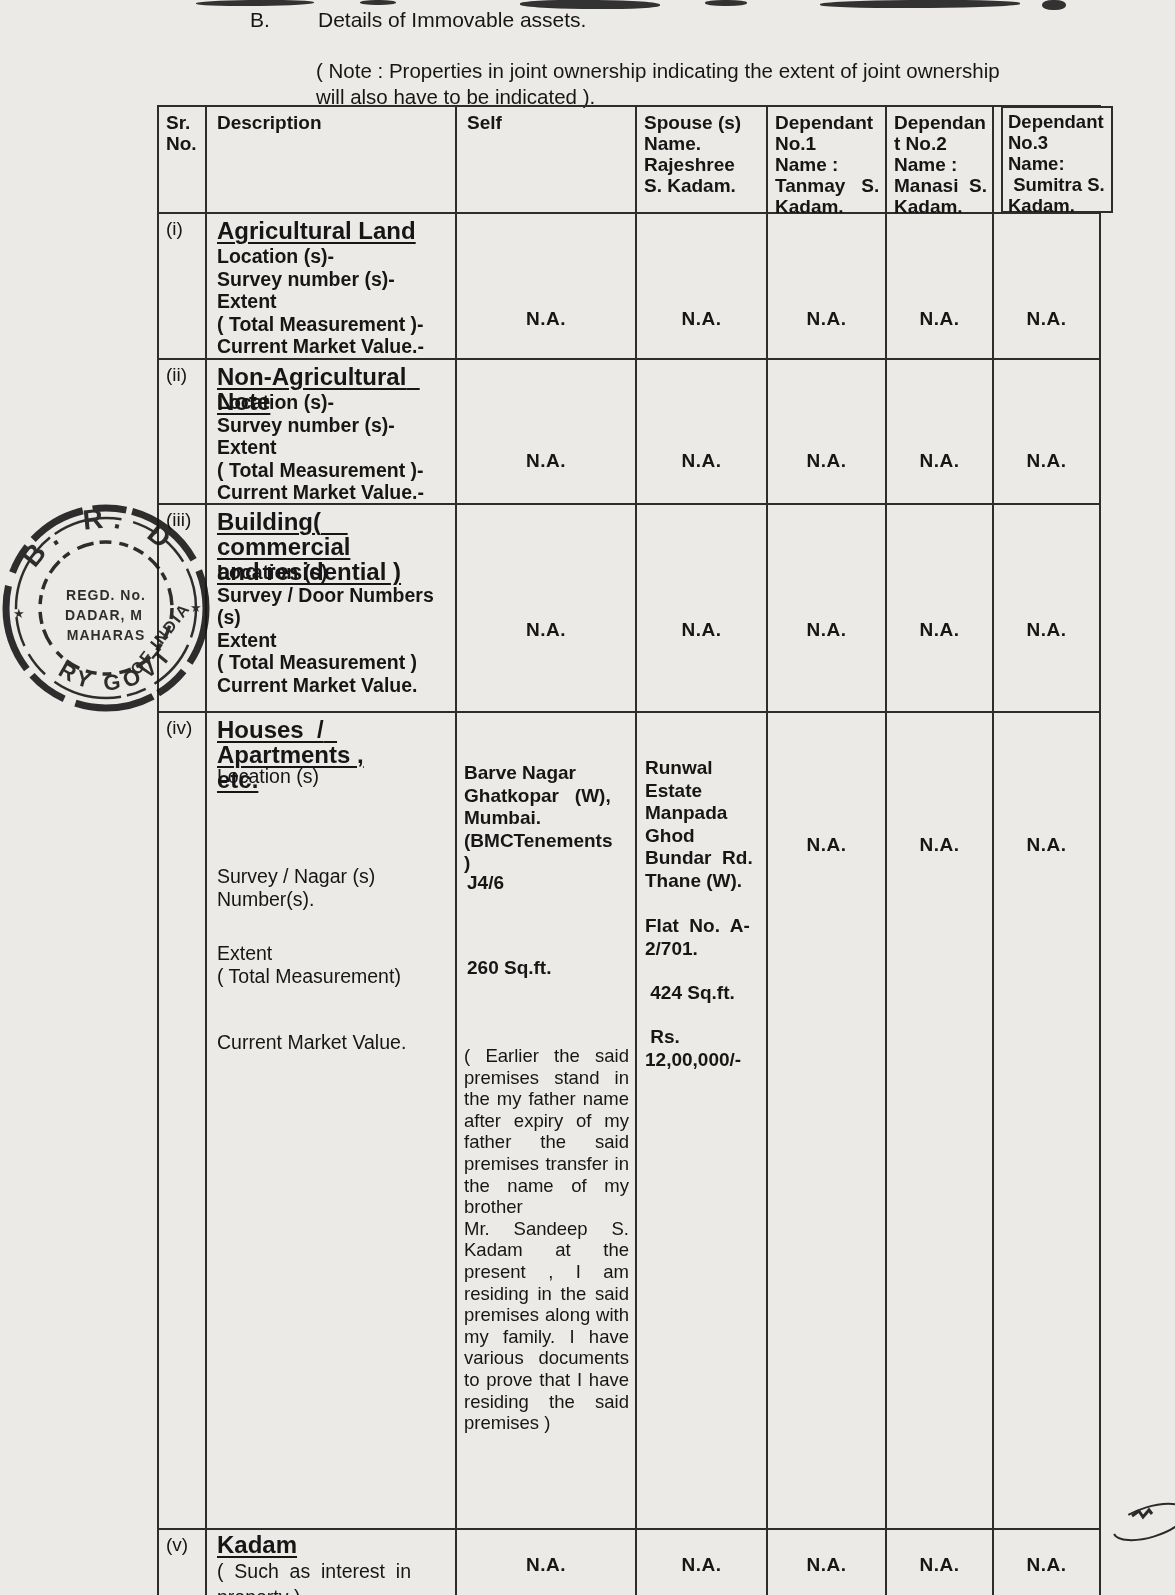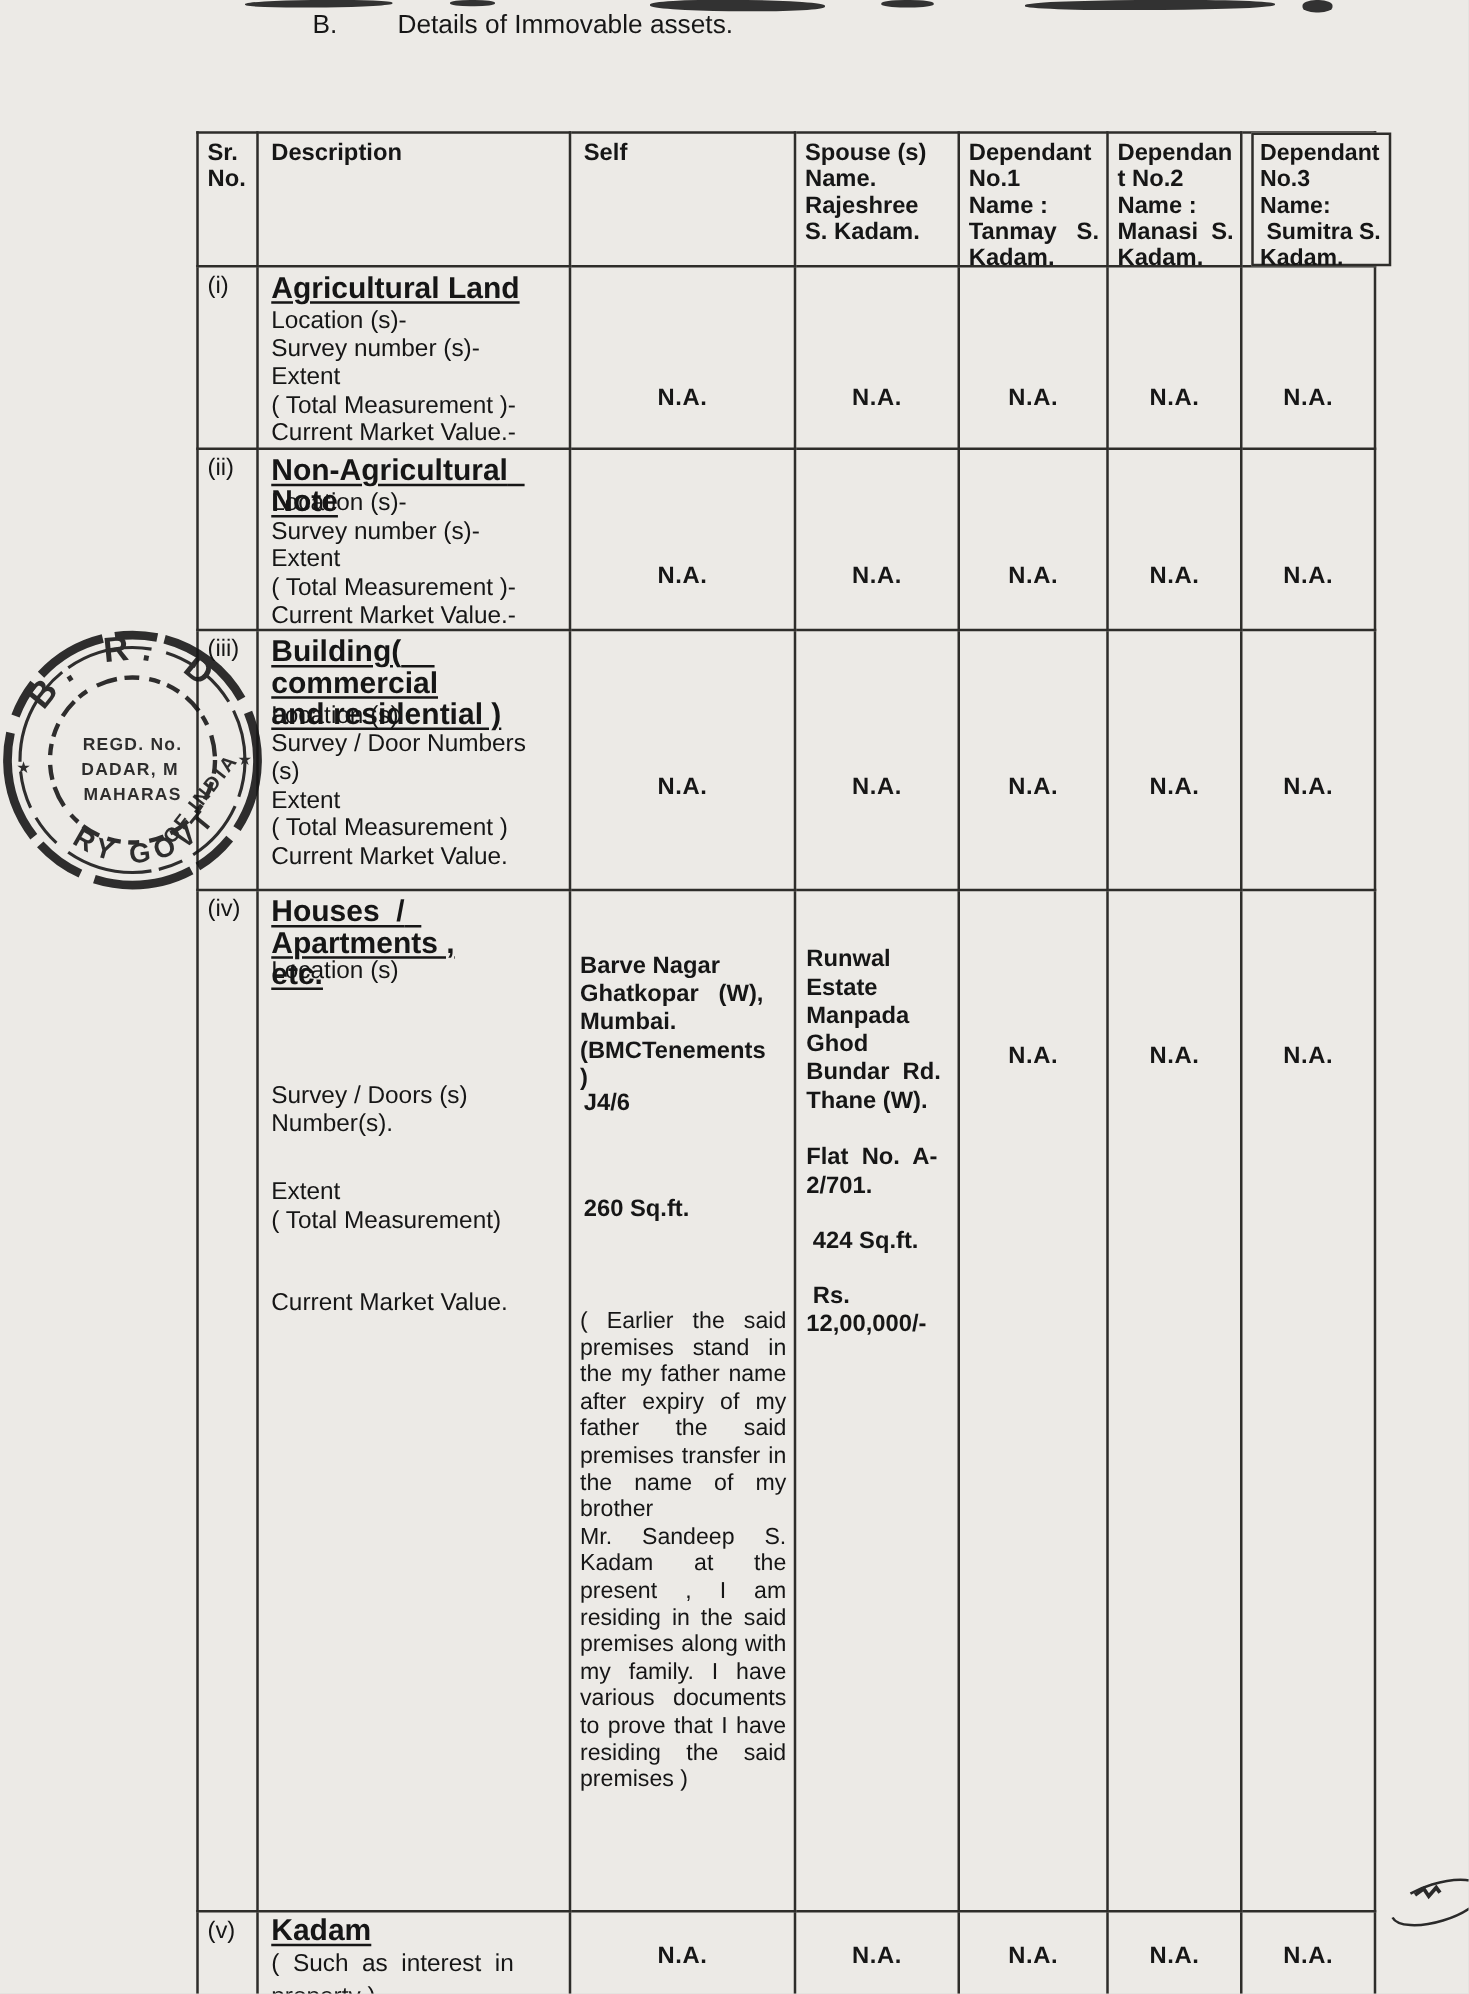--- a/index.html
+++ b/index.html
@@ -21,21 +21,21 @@
   }
   table.assets th, table.assets td {
     border:2px solid #2e2d2a; position:relative; vertical-align:top;
     background:transparent; font-weight:normal; text-align:left;
   }
   .hblk { position:absolute; top:5px; left:7px; right:3px; font-weight:bold; font-size:19px; line-height:21px; }
   .blk  { position:absolute; left:10px; right:6px; }
   .sr-label { position:absolute; left:7px; top:4px; font-size:19px; }
   .row-title { font-weight:bold; font-size:24px; line-height:25px;
     text-decoration:underline; text-decoration-thickness:2px; text-underline-offset:3px; }
-  .desc-lines { font-size:19.5px; line-height:22.5px; }
+  .desc-lines { font-size:19.5px; line-height:22.5px;font-weight:bold; }
   .na { position:absolute; left:0; right:0; text-align:center; font-weight:bold; letter-spacing:.5px; font-size:19px; }
   .bold-val { font-weight:bold; font-size:19px; line-height:22.5px; }
   .note-val { font-size:18.5px; line-height:21.6px; text-align:justify; }
   .sub-lbl { font-size:19.5px; line-height:23px; }
   .others-sub { font-size:19.5px; line-height:26px; }
   
   .dep3-box {
     position:absolute; left:1001px; top:106px; width:112px; height:107px;
     border:2px solid #2e2d2a; background:#eceae6; padding:3px 5px;
     font-weight:bold; font-size:18.5px; line-height:21px; z-index:3;
@@ -52,20 +52,22 @@
 
   <div class="smudge" style="left:196px;top:0;width:118px;height:6px;transform:rotate(-.5deg)"></div>
   <div class="smudge" style="left:360px;top:0;width:36px;height:5px"></div>
   <div class="smudge" style="left:520px;top:0;width:140px;height:9px;transform:rotate(.4deg)"></div>
   <div class="smudge" style="left:705px;top:0;width:42px;height:6px"></div>
   <div class="smudge" style="left:820px;top:0;width:200px;height:8px;transform:rotate(-.3deg)"></div>
   <div class="smudge" style="left:1042px;top:0;width:24px;height:10px"></div>
 
   <div class="sec-label">B.</div>
   <div class="sec-title">Details of Immovable assets.</div>
+  <div class="note pre">( Note : Properties in joint ownership indicating the extent of joint ownership
+will also have to be indicated ).</div>
 
   <table class="assets">
     <colgroup>
       <col style="width:48px">
         <col style="width:250px">
         <col style="width:180px">
       <col style="width:131px">
         <col style="width:119px">
         <col style="width:107px">
         <col style="width:107px">
@@ -195,21 +197,21 @@
     </tr>
 
     <tr style="height:817px">
       <td>
             <div class="sr-label">(iv)</div>
           </td>
       <td>
         <div class="blk row-title pre" style="top:4px">Houses  /  Apartments ,
 etc.</div>
         <div class="blk sub-lbl" style="top:52px">Location (s)</div>
-        <div class="blk sub-lbl pre" style="top:152px">Survey / Doors (s)
+        <div class="blk sub-lbl pre" style="top:152px">Survey / Nagar (s)
 Number(s).</div>
         <div class="blk sub-lbl pre" style="top:229px">Extent
 ( Total Measurement)</div>
         <div class="blk sub-lbl" style="top:318px">Current Market Value.</div>
       </td>
       <td>
         <div class="blk bold-val pre" style="top:49px;left:7px">Barve Nagar
 Ghatkopar   (W),
 Mumbai.
 (BMCTenements  )</div>

